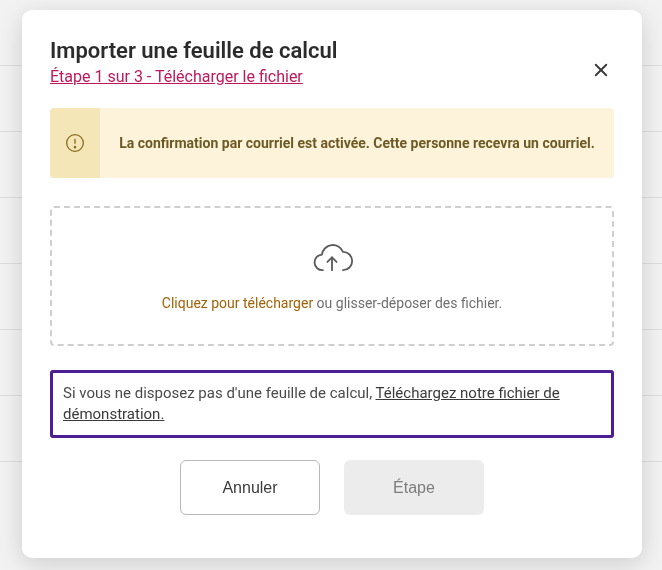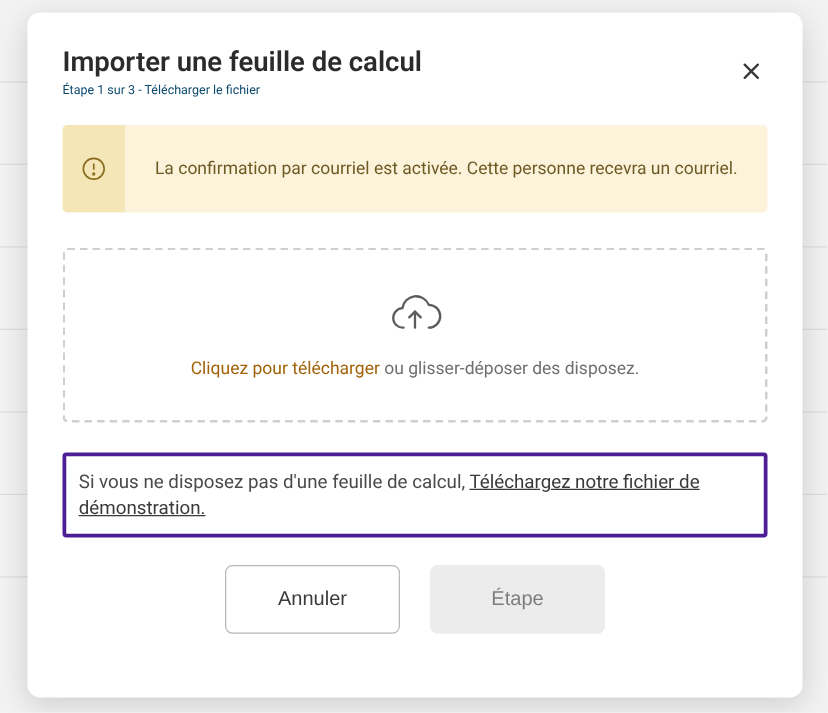--- a/index.html
+++ b/index.html
@@ -29,32 +29,33 @@
   background: #fff;
   border-radius: 10px;
   box-shadow: 0 6px 24px rgba(0,0,0,0.15);
   padding: 28px 28px 24px 28px;
   display: flex;
   flex-direction: column;
 }
 .modal-header {
   display: flex;
   justify-content: space-between;
-  align-items: center;
+  align-items: flex-end;
   margin-bottom: 22px;
 }
 .modal-title {
   font-size: 22px;
   font-weight: 600;
   color: #2b2b2b;
   margin-bottom: 4px;
 }
 .modal-subtitle {
-  font-size: 10px;
-  color: #0c4a6e;
+  font-size: 16px;
+  color: #be185d;
+  text-decoration: underline;
 }
 .close-btn {
   background: none;
   border: none;
   cursor: pointer;
   padding: 4px;
   color: #3a3a3a;
 }
 .close-btn svg { width: 18px; height: 18px; }
 .alert {
@@ -77,20 +78,21 @@
 .alert-icon-wrap svg { width: 20px; height: 20px; color: #8a6d1f; }
 .alert-text {
   flex: 1;
   display: flex;
   align-items: center;
   justify-content: center;
   padding: 20px 18px;
   color: #6d5a24;
   font-size: 14px;
   text-align: center;
+  font-weight: bold;
 }
 .dropzone {
   border: 2px dashed #cfcfcf;
   border-radius: 4px;
   min-height: 140px;
   display: flex;
   flex-direction: column;
   align-items: center;
   justify-content: center;
   gap: 14px;
@@ -183,21 +185,21 @@
     <div class="alert-text">La confirmation par courriel est activée. Cette personne recevra un courriel.</div>
   </div>
 
   <div class="dropzone">
     <svg viewBox="0 0 48 40" fill="none" stroke="currentColor" stroke-width="2" stroke-linecap="round" stroke-linejoin="round">
       <path d="M36 30a10 10 0 0 0 0-20 12 12 0 0 0-23 3 8 8 0 0 0 1 17"></path>
       <line x1="24" y1="30" x2="24" y2="16"></line>
       <polyline points="19,21 24,16 29,21"></polyline>
     </svg>
     <div class="dropzone-text">
-      <span class="dropzone-link">Cliquez pour télécharger</span><span> ou glisser-déposer des disposez.</span>
+      <span class="dropzone-link">Cliquez pour télécharger</span><span> ou glisser-déposer des fichier.</span>
     </div>
   </div>
 
   <div class="help-box">
     <span>Si vous ne disposez pas d'une feuille de calcul, </span><a href="#" class="help-link">Téléchargez notre fichier de démonstration.</a>
   </div>
 
   <div class="footer">
     <button class="btn btn-secondary">Annuler</button>
     <button class="btn btn-primary">Étape</button>

